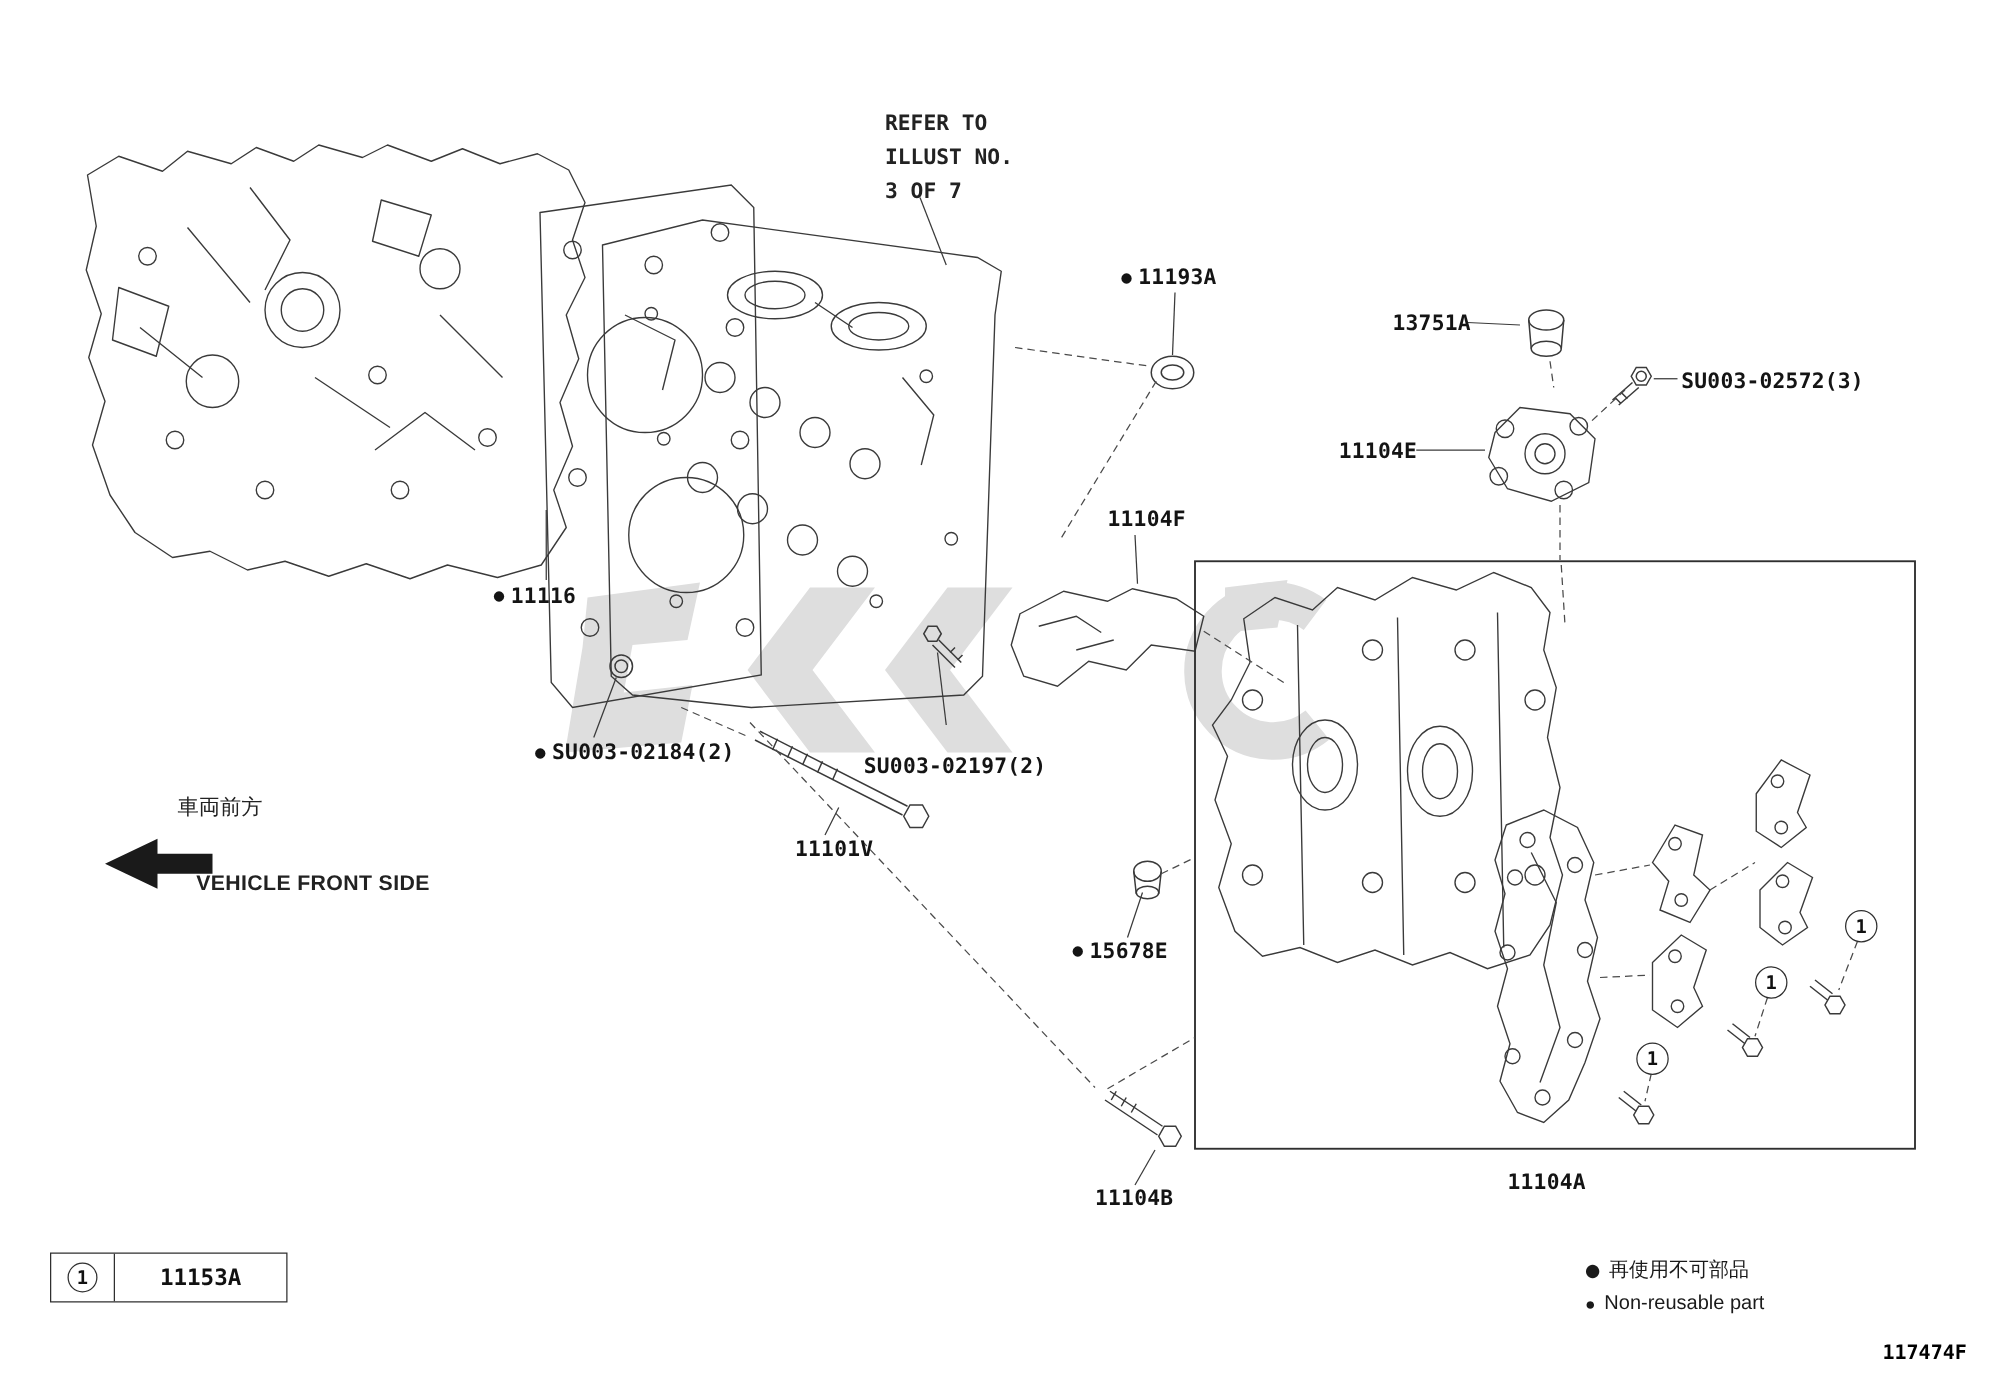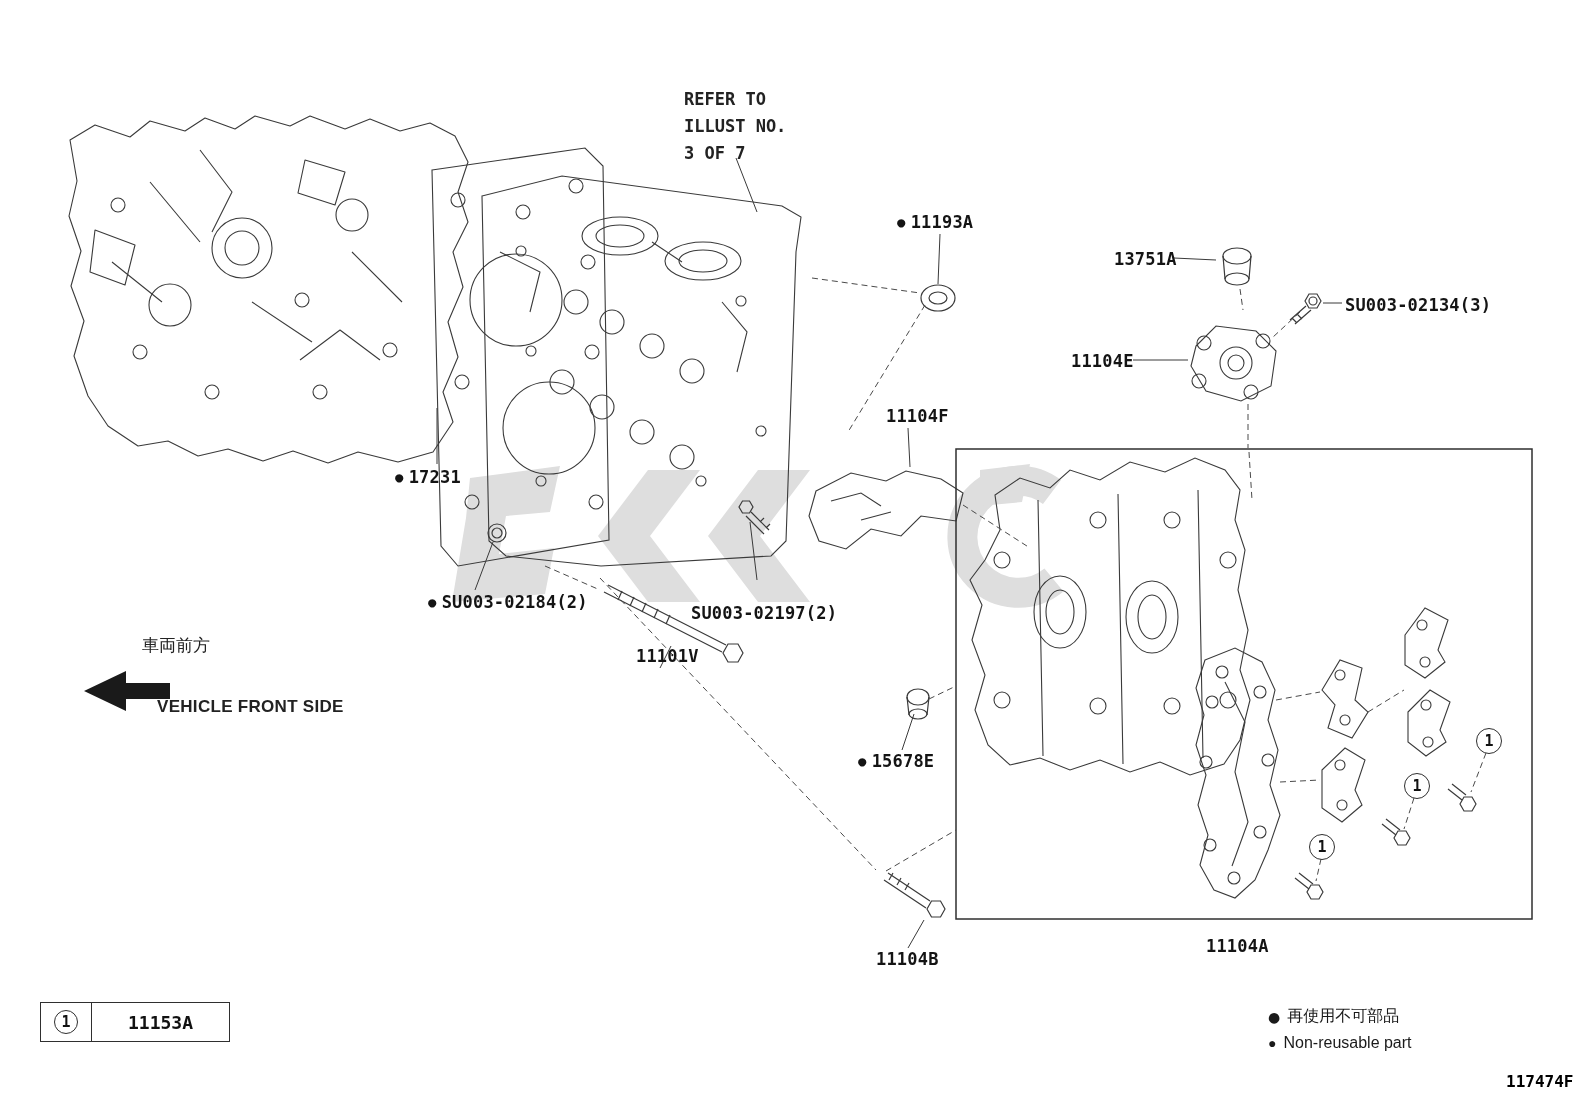--- a/index.html
+++ b/index.html
@@ -4,21 +4,21 @@
 <style>
   html,body{margin:0;padding:0;background:#fff;}
   .stage{position:relative;width:1592px;height:1099px;background:#fff;overflow:hidden;
          font-family:"DejaVu Sans Mono",monospace;color:#111;}
   .art{position:absolute;left:0;top:0;width:1592px;height:1099px;}
   .lbl{position:absolute;display:flex;align-items:center;white-space:nowrap;
        font:600 17px "DejaVu Sans Mono",monospace;color:#141414;letter-spacing:.2px;}
   .lbl .marker{font-size:14px;margin-right:5px;line-height:1;}
   .lbl .marker:empty{display:none;}
   .note{position:absolute;white-space:pre-line;font:600 17px "DejaVu Sans Mono",monospace;
-        color:#222;line-height:27px;}
+        color:#222;line-height:27px;margin-left:24px;}
   .fs-jp{position:absolute;font:400 17px "DejaVu Sans",sans-serif;color:#222;}
   .fs-en{position:absolute;font:600 17px "Liberation Sans",sans-serif;color:#222;letter-spacing:.3px;}
   .callout{position:absolute;width:26px;height:26px;border:1.6px solid #2f2f2f;border-radius:50%;
            display:flex;align-items:center;justify-content:center;
            font:600 15px "DejaVu Sans Mono",monospace;background:#fff;box-sizing:border-box;}
   .legend{position:absolute;left:40px;top:1002px;width:190px;height:40px;border:1.7px solid #2f2f2f;
           display:flex;box-sizing:border-box;background:#fff;}
   .legend .cell-a{width:50px;border-right:1.7px solid #2f2f2f;display:flex;align-items:center;justify-content:center;}
   .legend .cell-a .callout{position:static;width:24px;height:24px;}
   .legend .cell-b{flex:1;display:flex;align-items:center;justify-content:center;
@@ -259,43 +259,43 @@
   <div class="lbl" style="left:897px;top:212px">
     <span class="marker">●</span>
     <span>11193A</span>
   </div>
   <div class="lbl" style="left:1114px;top:249px">
 
     <span>13751A</span>
   </div>
   <div class="lbl" style="left:1345px;top:295px">
 
-    <span>SU003-02134(3)</span>
+    <span>SU003-02572(3)</span>
   </div>
   <div class="lbl" style="left:1071px;top:351px">
 
     <span>11104E</span>
   </div>
   <div class="lbl" style="left:886px;top:406px">
 
     <span>11104F</span>
   </div>
   <div class="lbl" style="left:395px;top:467px">
     <span class="marker">●</span>
-    <span>17231</span>
+    <span>11116</span>
   </div>
   <div class="lbl" style="left:428px;top:592px">
     <span class="marker">●</span>
     <span>SU003-02184(2)</span>
   </div>
   <div class="lbl" style="left:691px;top:603px">
 
     <span>SU003-02197(2)</span>
   </div>
-  <div class="lbl" style="left:636px;top:646px">
+  <div class="lbl" style="left:636px;top:670px">
 
     <span>11101V</span>
   </div>
   <div class="lbl" style="left:858px;top:751px">
     <span class="marker">●</span>
     <span>15678E</span>
   </div>
   <div class="lbl" style="left:876px;top:949px">
 
     <span>11104B</span>

